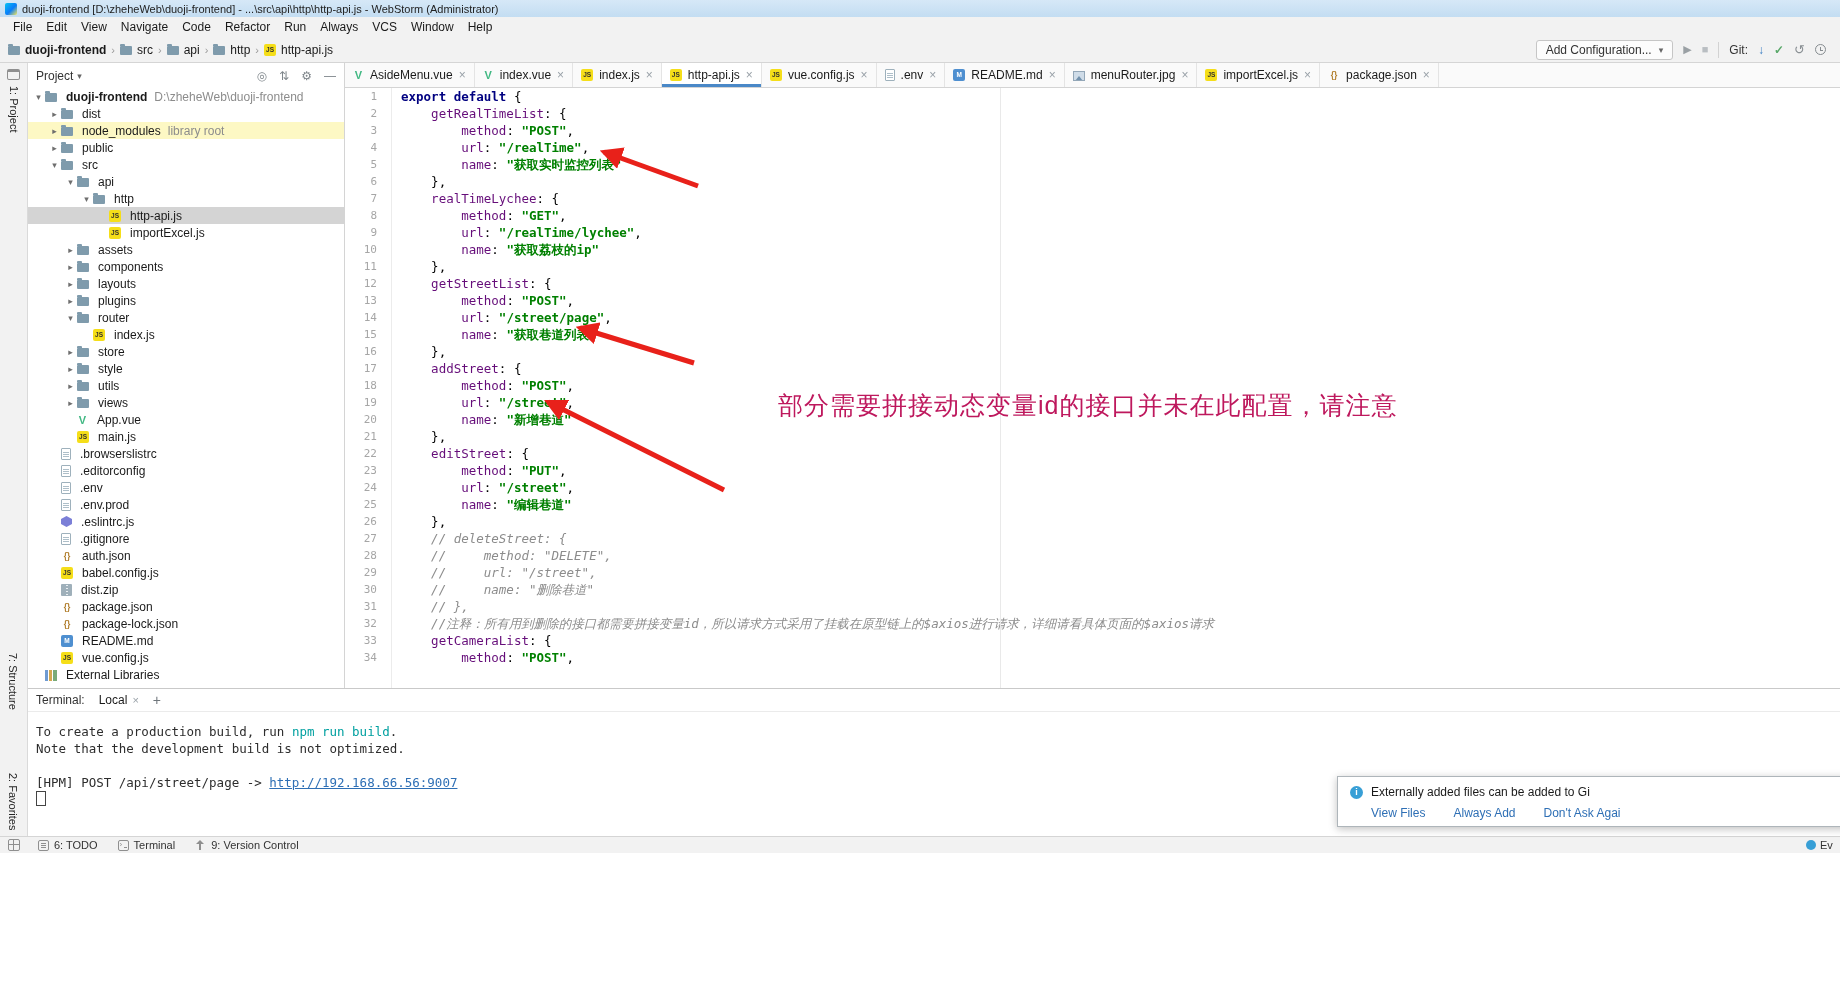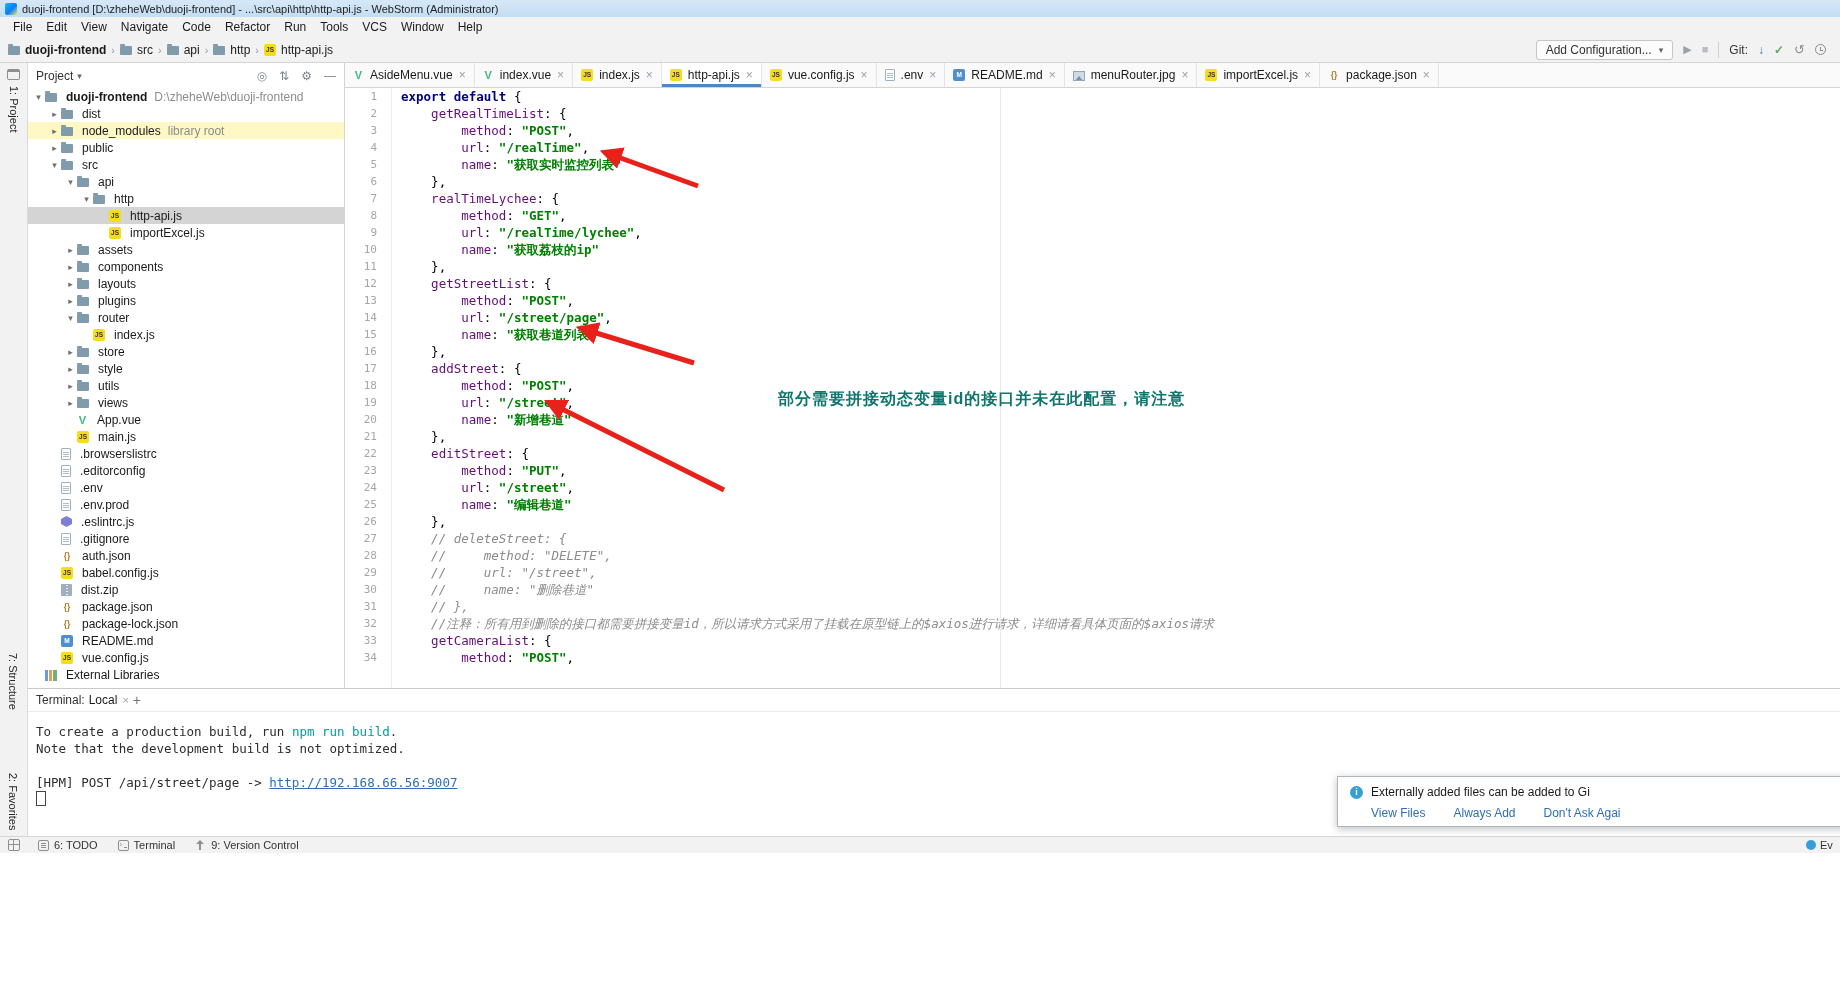--- a/index.html
+++ b/index.html
@@ -89,27 +89,27 @@
   .code{flex:1;padding-left:9px;white-space:pre;overflow:hidden;position:relative}
   .cl{height:17px}
   .tk-k{color:#000080;font-weight:bold}
   .tk-pr{color:#660e7a}
   .tk-s{color:#008000;font-weight:bold}
   .tk-c{color:#8c8c8c;font-style:italic}
   .tk-p{color:#000}
   .guide{position:absolute;left:655px;top:25px;bottom:0;width:1px;background:#e9e9e9}
 
   
-  .anno-text{position:absolute;left:778px;top:389px;z-index:40;font-size:16px;font-weight:700;
-             letter-spacing:1px;color:#0f766e;white-space:nowrap}
+  .anno-text{position:absolute;left:778px;top:389px;z-index:40;font-size:25px;font-weight:400;
+             letter-spacing:1px;color:#be185d;white-space:nowrap}
   .arrows{position:absolute;left:0;top:0;z-index:40;pointer-events:none}
 
   
   .terminal{position:absolute;left:28px;top:688px;right:0;height:148px;background:#fff;border-top:1px solid #c9c9c9;box-sizing:border-box}
-  .term-tabs{height:22px;display:flex;align-items:center;font-size:12px;padding-left:8px;gap:0;border-bottom:1px solid #ebebeb}
+  .term-tabs{height:22px;display:flex;align-items:center;font-size:12px;padding-left:8px;gap:10px;border-bottom:1px solid #ebebeb}
   .term-title{color:#333}
   .term-tab{display:inline-flex;align-items:center;gap:5px;padding:0 4px;color:#1a1a1a}
   .term-tab .close{color:#99a1a8;font-size:11px}
   .term-plus{color:#6f767b;font-size:14px}
   .term-body{padding:11px 0 0 8px;font-family:"DejaVu Sans Mono","Liberation Mono",monospace;font-size:12.5px;line-height:17px;color:#2d2d2d}
   .t-line{height:17px;white-space:pre}
   .tt-p{color:#2d2d2d}
   .tt-cyan{color:#00a0a0}
   .tt-link{color:#2e6fb5;text-decoration:underline}
   .term-cursor{display:inline-block;width:8px;height:13px;border:1px solid #444;vertical-align:-2px}
@@ -150,21 +150,21 @@
 </div>
 
 <div class="menubar">
     <div class="menu-item">File</div>
     <div class="menu-item">Edit</div>
     <div class="menu-item">View</div>
     <div class="menu-item">Navigate</div>
     <div class="menu-item">Code</div>
     <div class="menu-item">Refactor</div>
     <div class="menu-item">Run</div>
-    <div class="menu-item">Tools</div>
+    <div class="menu-item">Always</div>
     <div class="menu-item">VCS</div>
     <div class="menu-item">Window</div>
     <div class="menu-item">Help</div>
   </div>
 
 <div class="navbar">
   <div class="crumbs">
       <span class="crumb b">
         <span class="fi fi-folder"></span>
         <span>duoji-frontend</span>

